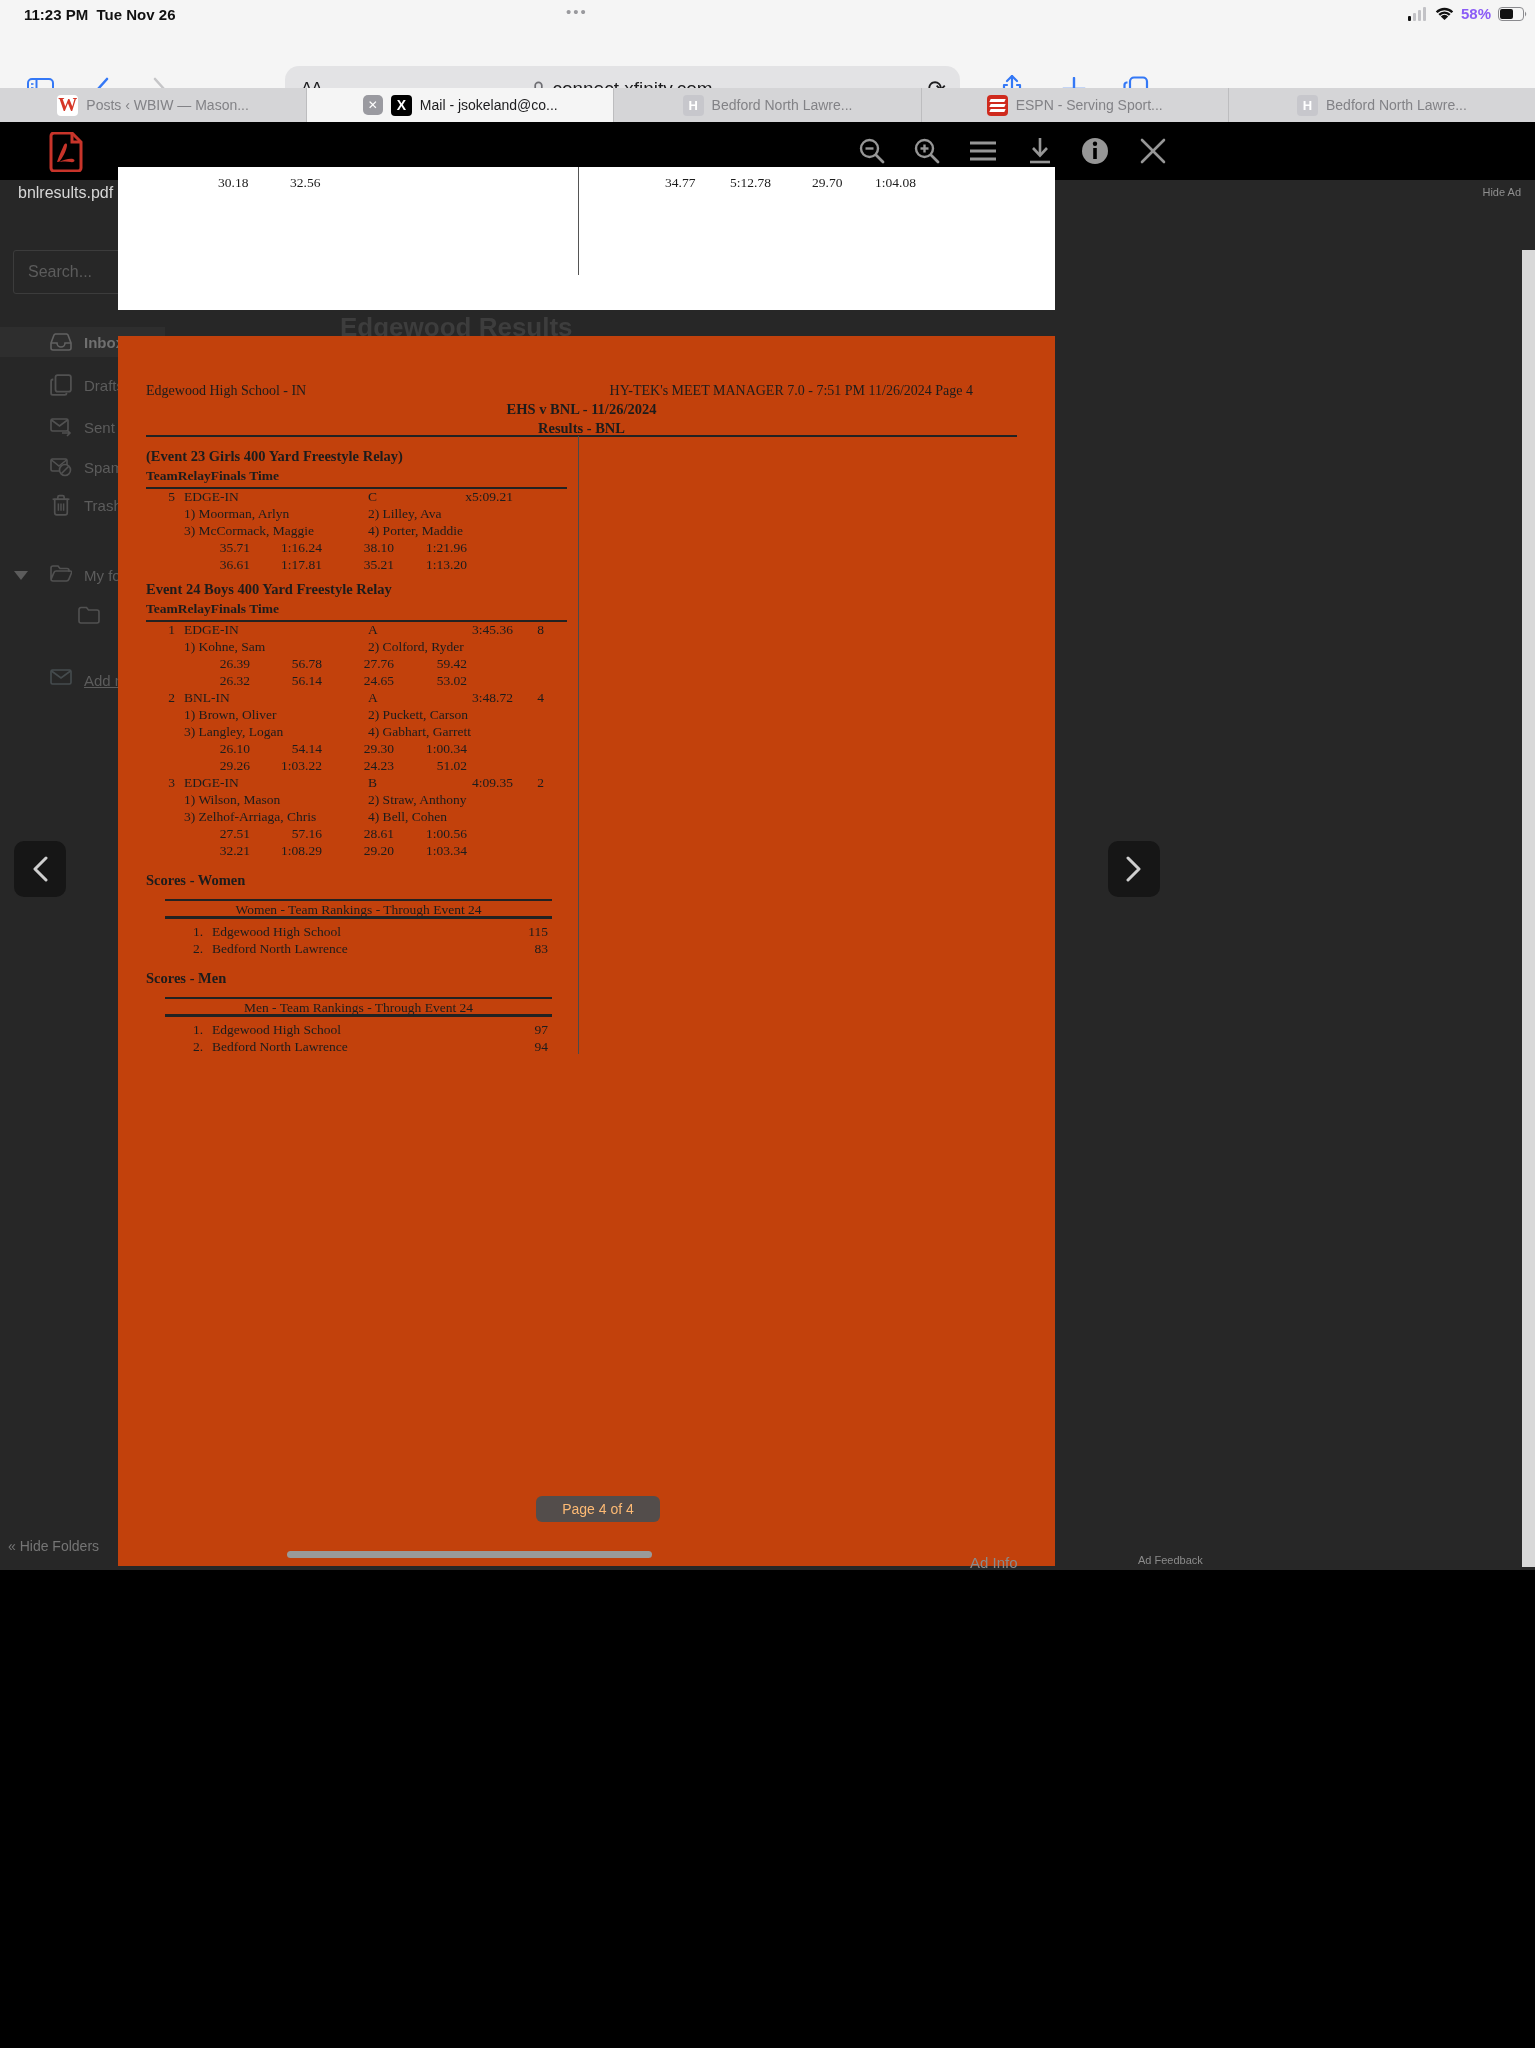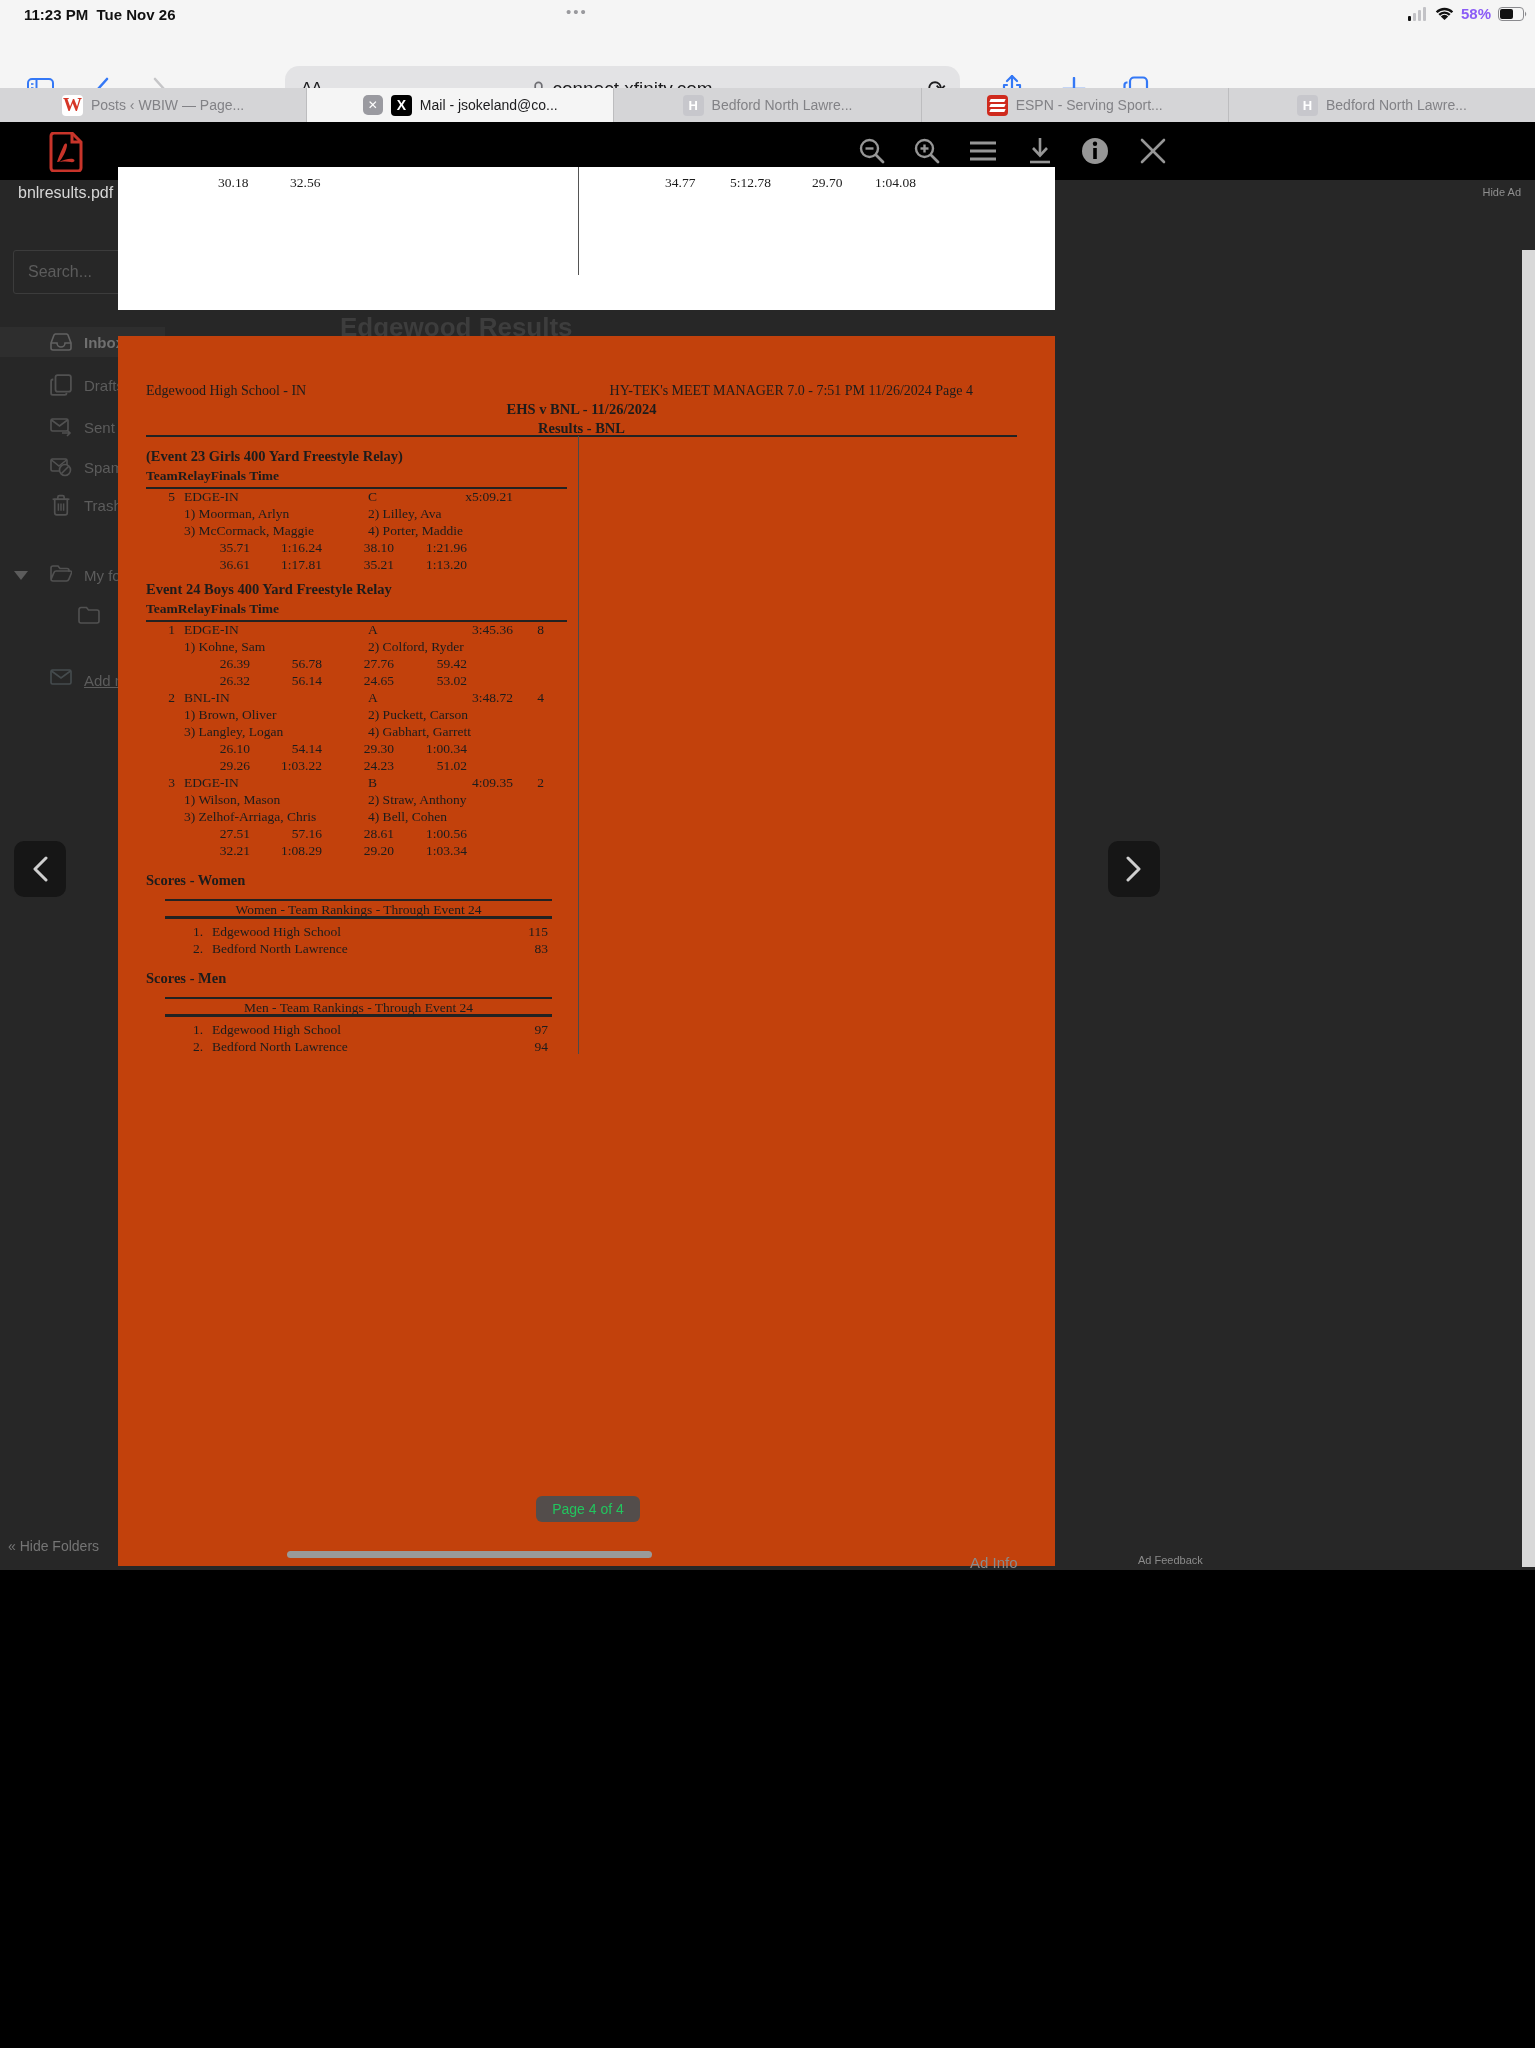--- a/index.html
+++ b/index.html
@@ -83,21 +83,21 @@
   .sc-box{position:relative;margin-top:7px;}
   .sc-topline{position:absolute;left:19px;top:0;width:387px;height:1.5px;background:#222;}
   .sc-title{position:absolute;left:19px;top:3px;width:387px;text-align:center;font-size:13.5px;height:14px;overflow:hidden;}
   .sc-botline{position:absolute;left:19px;top:17px;width:387px;height:2.5px;background:#222;}
   .sc-rows{padding-top:25px;}
 
   
   .nav-arrow{width:52px;height:56px;background:#161616;border-radius:10px;display:flex;align-items:center;justify-content:center;color:#cfcfcf;font-size:30px;}
   #nav-left{left:14px;top:719px;}
   #nav-right{left:1108px;top:719px;}
-  #page-pill{left:536px;top:1374px;width:104px;height:26px;background:rgba(78,78,78,.96);border-radius:6px;color:#22c55e;font-size:14px;display:flex;align-items:center;justify-content:center;}
+  #page-pill{left:536px;top:1374px;width:124px;height:26px;background:rgba(78,78,78,.96);border-radius:6px;color:#fdba74;font-size:14px;display:flex;align-items:center;justify-content:center;}
   #scroll-pill{left:287px;top:1429px;width:365px;height:7px;border-radius:4px;background:#9a9a9a;}
   svg{display:block;}
 </style>
 </head>
 <body>
 
 <div class="abs" id="status-bar">
   <div class="abs st-time"><span>11:23 PM</span>&nbsp;&nbsp;<span>Tue Nov 26</span></div>
   <div class="abs st-dots">•••</div>
   <div class="abs st-right">
@@ -179,21 +179,21 @@
     <svg width="26" height="26" viewBox="0 0 26 26">
         <rect x="7" y="1.5" width="17" height="17" rx="4" fill="none" stroke="#3478f6" stroke-width="2.2"></rect>
         <path d="M4.5 6.5 H3.5 A2.5 2.5 0 0 0 1.5 9 V21.5 A2.5 2.5 0 0 0 4 24 H16.5 A2.5 2.5 0 0 0 19 21.5 V21" fill="none" stroke="#3478f6" stroke-width="2.2"></path>
       </svg>
   </div>
 </div>
 
 <div class="abs" id="tabbar">
     <div class="tab">
       <div class="fav fav-w">W</div>
-      <span class="lbl">Posts ‹ WBIW — Page...</span>
+      <span class="lbl">Posts ‹ WBIW — Mason...</span>
     </div>
     <div class="tab active">
       <div class="tab-close">✕</div>
       <div class="fav fav-x">X</div>
       <span class="lbl">Mail - jsokeland@co...</span>
     </div>
     <div class="tab">
       <div class="fav fav-h">H</div>
       <span class="lbl">Bedford North Lawre...</span>
     </div>

